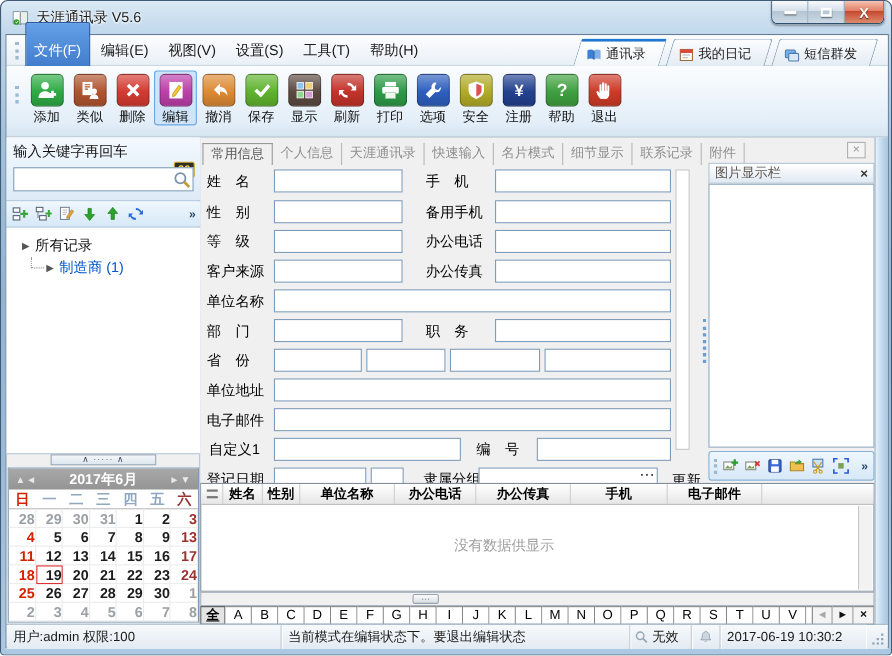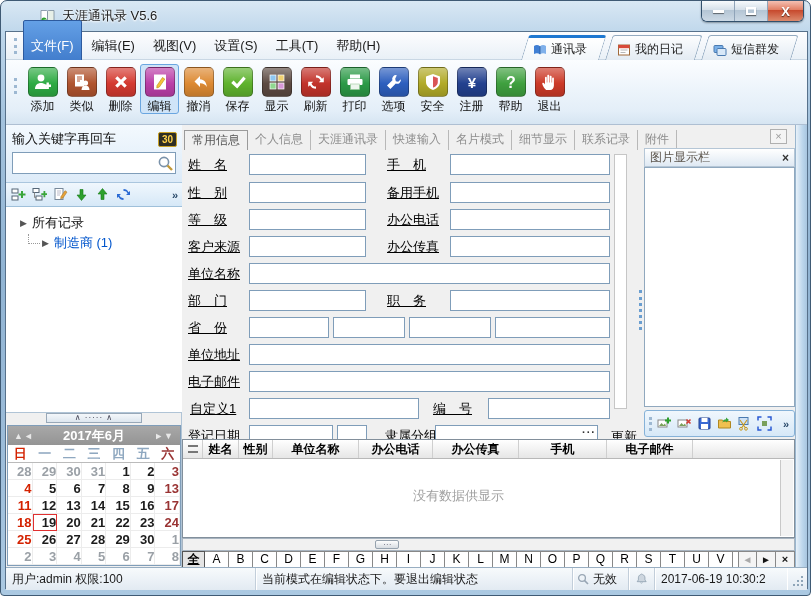--- a/index.html
+++ b/index.html
@@ -3,21 +3,21 @@
 <meta charset="utf-8">
 <style>
   * { margin:0; padding:0; box-sizing:border-box; }
   html,body { background:#fff; }
   body { font-family:"Liberation Sans","DejaVu Sans",sans-serif; font-size:12px; color:#222; }
 
   
   .win { position:relative; width:811px; height:596px; overflow:hidden;
          border-radius:7px 7px 4px 4px; border:1px solid #3f5a74;
          background:linear-gradient(180deg,#d9e8f4 0,#bcd5ea 6%,#a3c2dd 20%,#91b4d3 45%,#9cbcd9 75%,#abc9e2 100%); }
-  .titlebar { position:absolute; left:0; top:0; right:0; height:30px; display:flex; align-items:center; padding-left:9px;margin-left:29px; }
+  .titlebar { position:absolute; left:0; top:0; right:0; height:30px; display:flex; align-items:center; padding-left:9px; }
   .wtitle { font-size:13px; color:#1c1c1c; margin-left:6px; text-shadow:0 0 3px #fff,0 1px 2px #fff; }
   .applogo { width:17px; height:17px; }
   .winctrl { position:absolute; top:0; right:6px; display:flex; border:1px solid #32506c; border-top:none;
              border-radius:0 0 6px 6px; overflow:hidden; box-shadow:0 1px 2px rgba(0,0,0,.35); }
   .wbtn { width:33px; height:20px; display:flex; align-items:center; justify-content:center;
           background:linear-gradient(#f7fafc,#d3dee8 46%,#b4c5d4 47%,#ccd9e5); border-right:1px solid #8fa3b8; cursor:default; }
   .wbtn:last-child { border-right:none; }
   .wbtn.close { width:35px; background:linear-gradient(#f4c0b2,#e07b60 46%,#c74a2e 47%,#dc8a6d); }
   .g-min { width:11px; height:3px; background:#fff; box-shadow:0 1px 1px rgba(0,0,0,.5); }
   .g-max { width:10px; height:8px; border:2px solid #fff; box-shadow:0 1px 1px rgba(0,0,0,.5); }
@@ -56,21 +56,21 @@
   
   .main { position:absolute; left:0; top:93px; right:0; height:442px; }
   .leftpanel { position:absolute; left:0; top:0; width:176px; height:442px; border-right:1px solid #b0c4d6; background:#f0f0f0; }
   .centerarea { position:absolute; left:176px; top:0; width:613px; height:442px; }
   .rail { position:absolute; left:789px; top:0; width:12px; height:442px;
           background:linear-gradient(90deg,#e8f1f9,#bcd6ec 60%,#a8c6e0); border-left:1px solid #9ab6ce; }
 
   
   .searchbox { position:absolute; left:0; top:0; width:176px; height:58px;
                background:linear-gradient(#f3f9fe,#ddebf8); border-bottom:1px solid #aac6de; padding:4px 5px 0 6px; }
-  .srow1 { display:flex; align-items:center; height:20px; }
+  .srow1 { display:flex; align-items:flex-start; height:20px;flex-direction:column; }
   .slabel { font-size:13px; color:#111; }
   .sbadge { margin-left:auto; background:#2e2e24; color:#ffd24a; border:1px solid #c9a227; font-size:10px; font-weight:bold; padding:0 3px; border-radius:2px; line-height:13px; }
   .srow2 { position:relative; margin-top:3px; }
   .srow2 input { width:164px; height:22px; border:1px solid #7f9db9; padding:2px 20px 2px 4px; font-size:13px; background:#fff; }
   .srow2 svg { position:absolute; right:3px; top:3px; }
 
   
   .treebar { position:absolute; left:0; top:58px; width:176px; height:24px;
              background:linear-gradient(#f0f7fd,#d6e8f7); border-bottom:1px solid #9fc0da;
              display:flex; align-items:center; gap:6px; padding-left:5px; }
@@ -99,21 +99,21 @@
         border-right:1px solid #ececec; border-bottom:1px solid #ececec; }
   .cd.out { color:#9aa0a6; } .cd.sun { color:#d42200; } .cd.sat { color:#993333; }
   .cd.sel { border:1px solid #e03030; line-height:15px; }
 
   
   .toprow { position:absolute; left:0; top:0; width:613px; height:314px; }
   .ctabs { position:absolute; left:2px; top:5px; height:20px; display:flex; font-size:12px; }
   .ctab { padding:0 7px; line-height:19px; color:#8e8e8e; border-right:1px solid #b8b8b8; }
   .ctab.active { color:#555; border:1px solid #9a9a9a; border-bottom:none; background:#f0f0f0; }
   .formbody { position:absolute; left:0; top:25px; width:456px; height:289px; }
-  .flabel { position:absolute; font-size:13px; color:#000; line-height:21px; white-space:nowrap;text-decoration:underline; }
+  .flabel { position:absolute; font-size:13px; color:#000; line-height:21px; white-space:nowrap; }
   .ti { position:absolute; height:21px; border:1px solid #7f9db9; background:#fff; font-size:13px; padding:0 3px; }
   .vstrip { position:absolute; left:432px; top:4px; width:13px; height:255px; background:#fff; border:1px solid #c6c6c6; }
   .dots3 { position:absolute; right:2px; top:1px; font-weight:bold; font-size:11px; color:#333; letter-spacing:1px; }
   .updlink { position:absolute; left:429px; top:278px; font-size:13px; color:#000; }
   .groupwrap { position:absolute; }
 
   
   .vsplitter { position:absolute; left:456px; top:0; width:6px; height:314px; }
   .vhandle { position:absolute; left:1px; top:165px; height:40px; border-left:3px dotted #6a9ed0; }
   .piccol { position:absolute; left:462px; top:0; width:151px; height:314px; }

